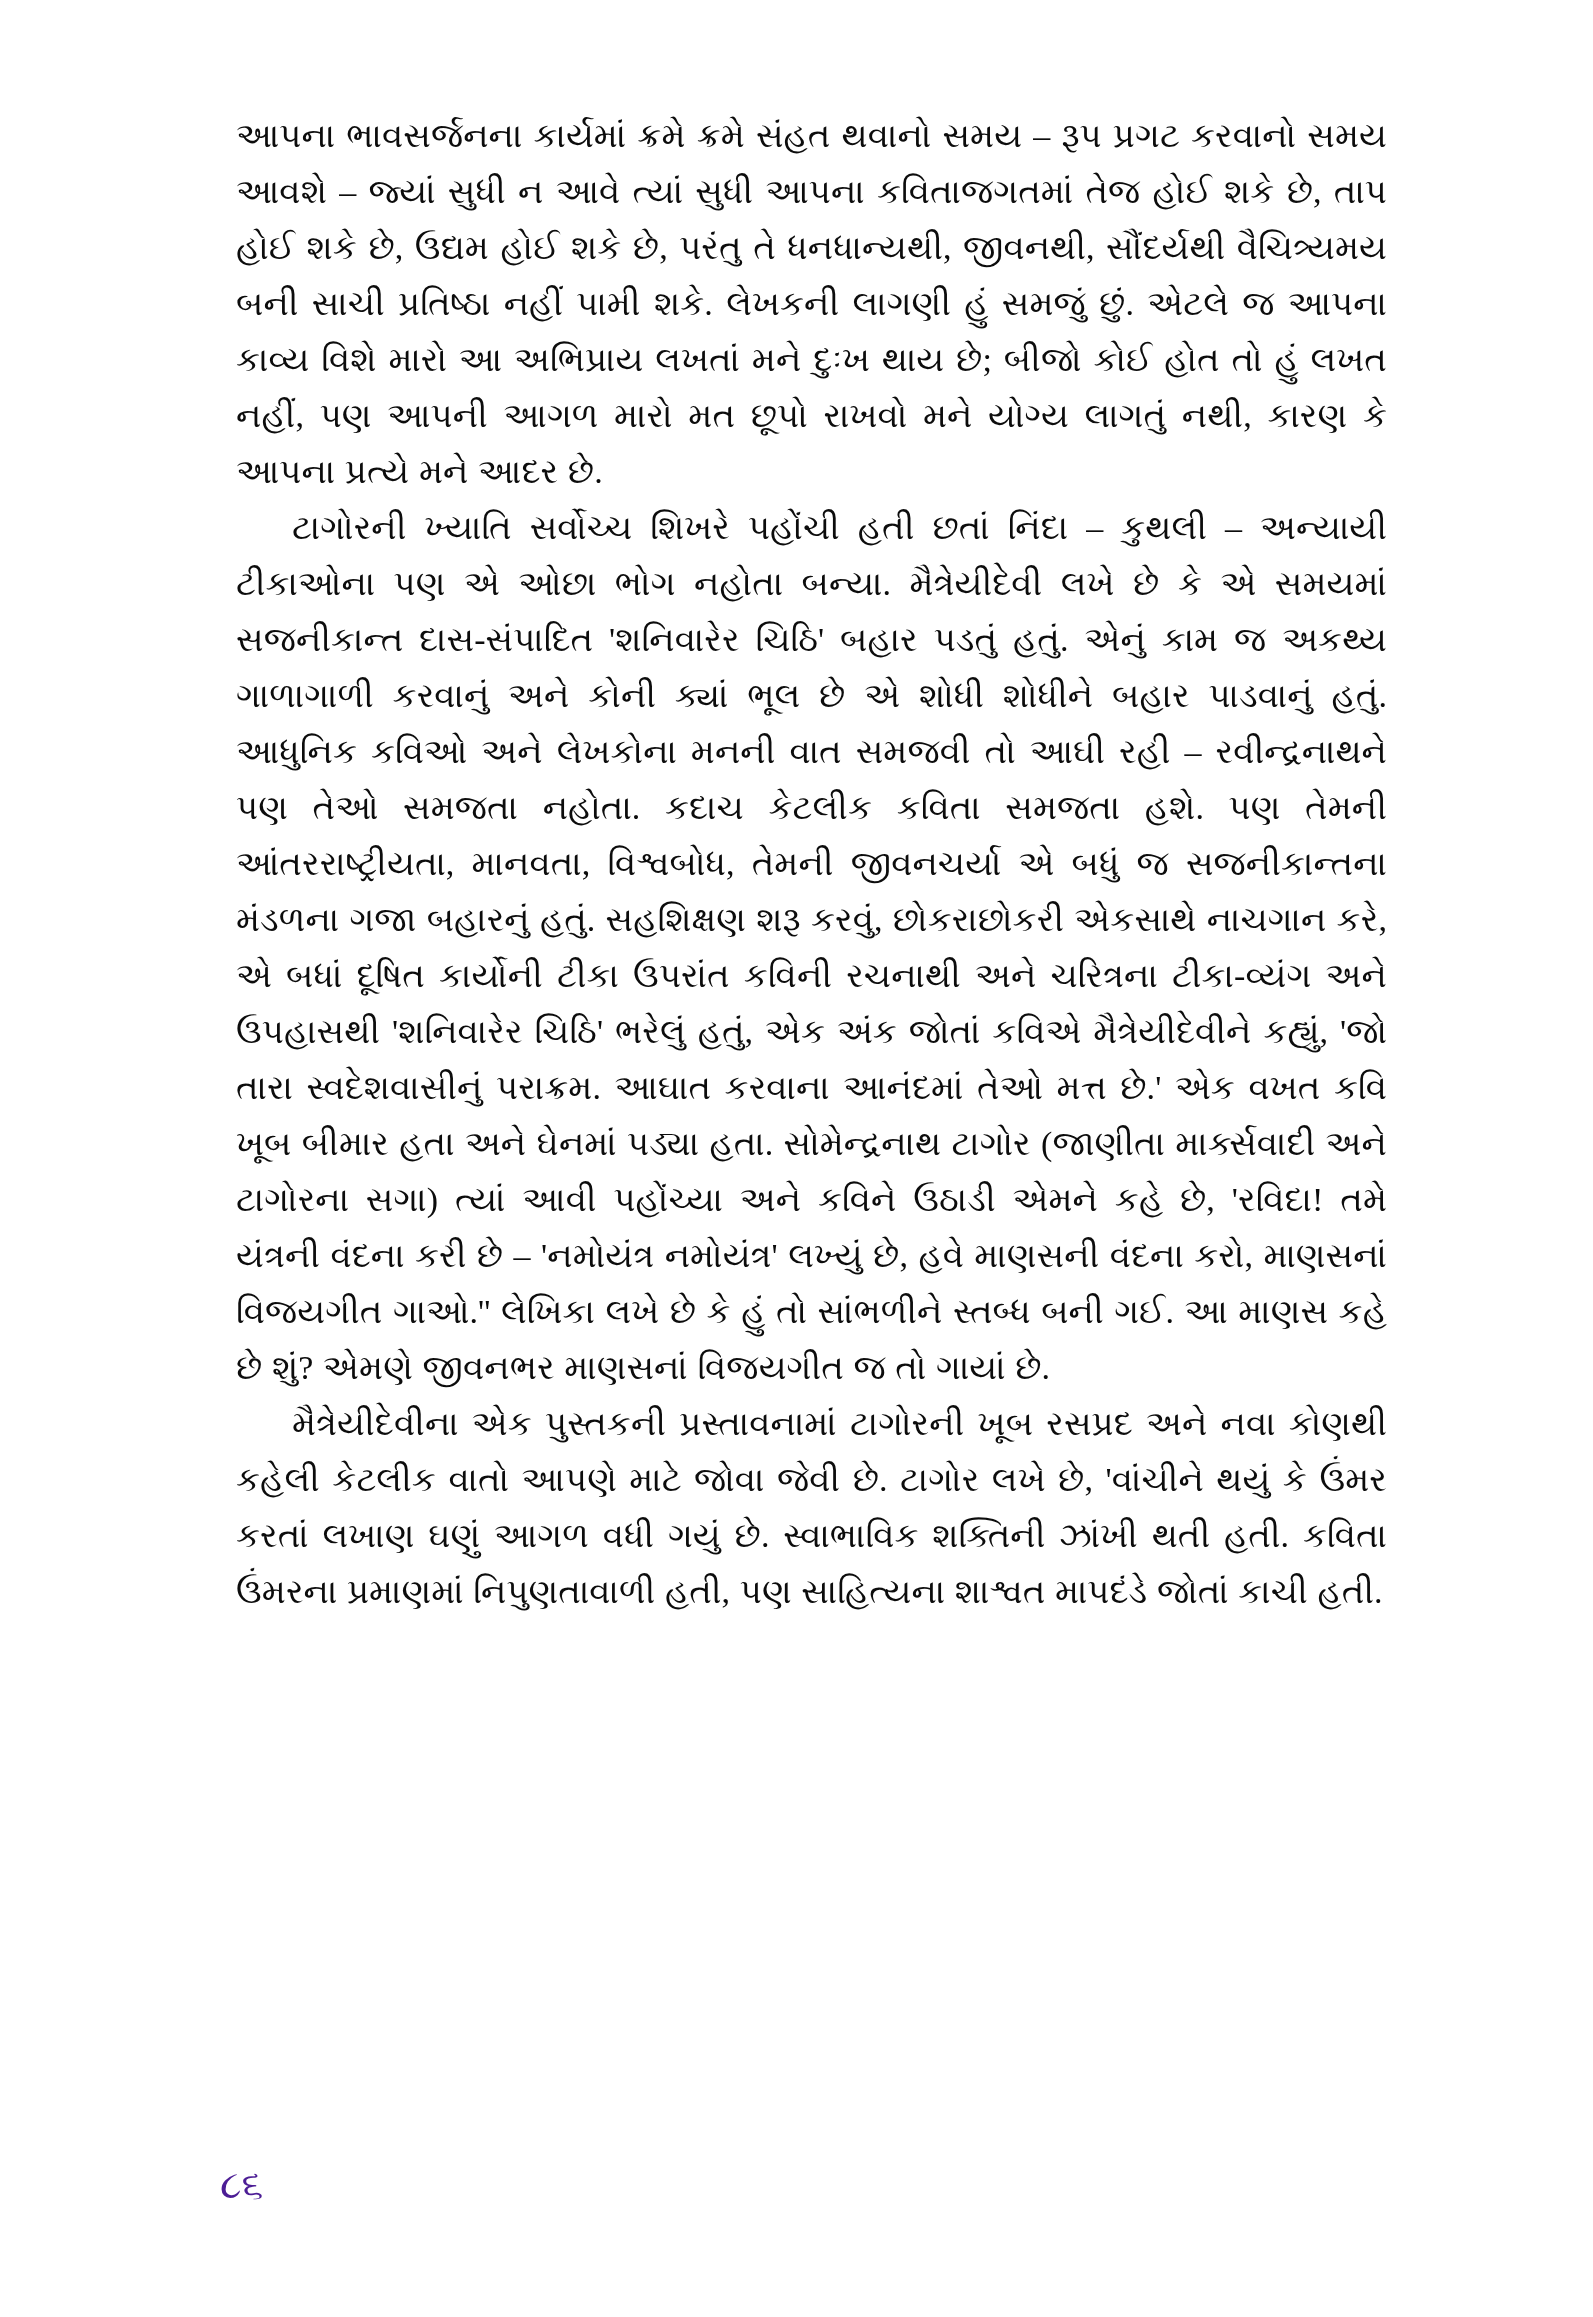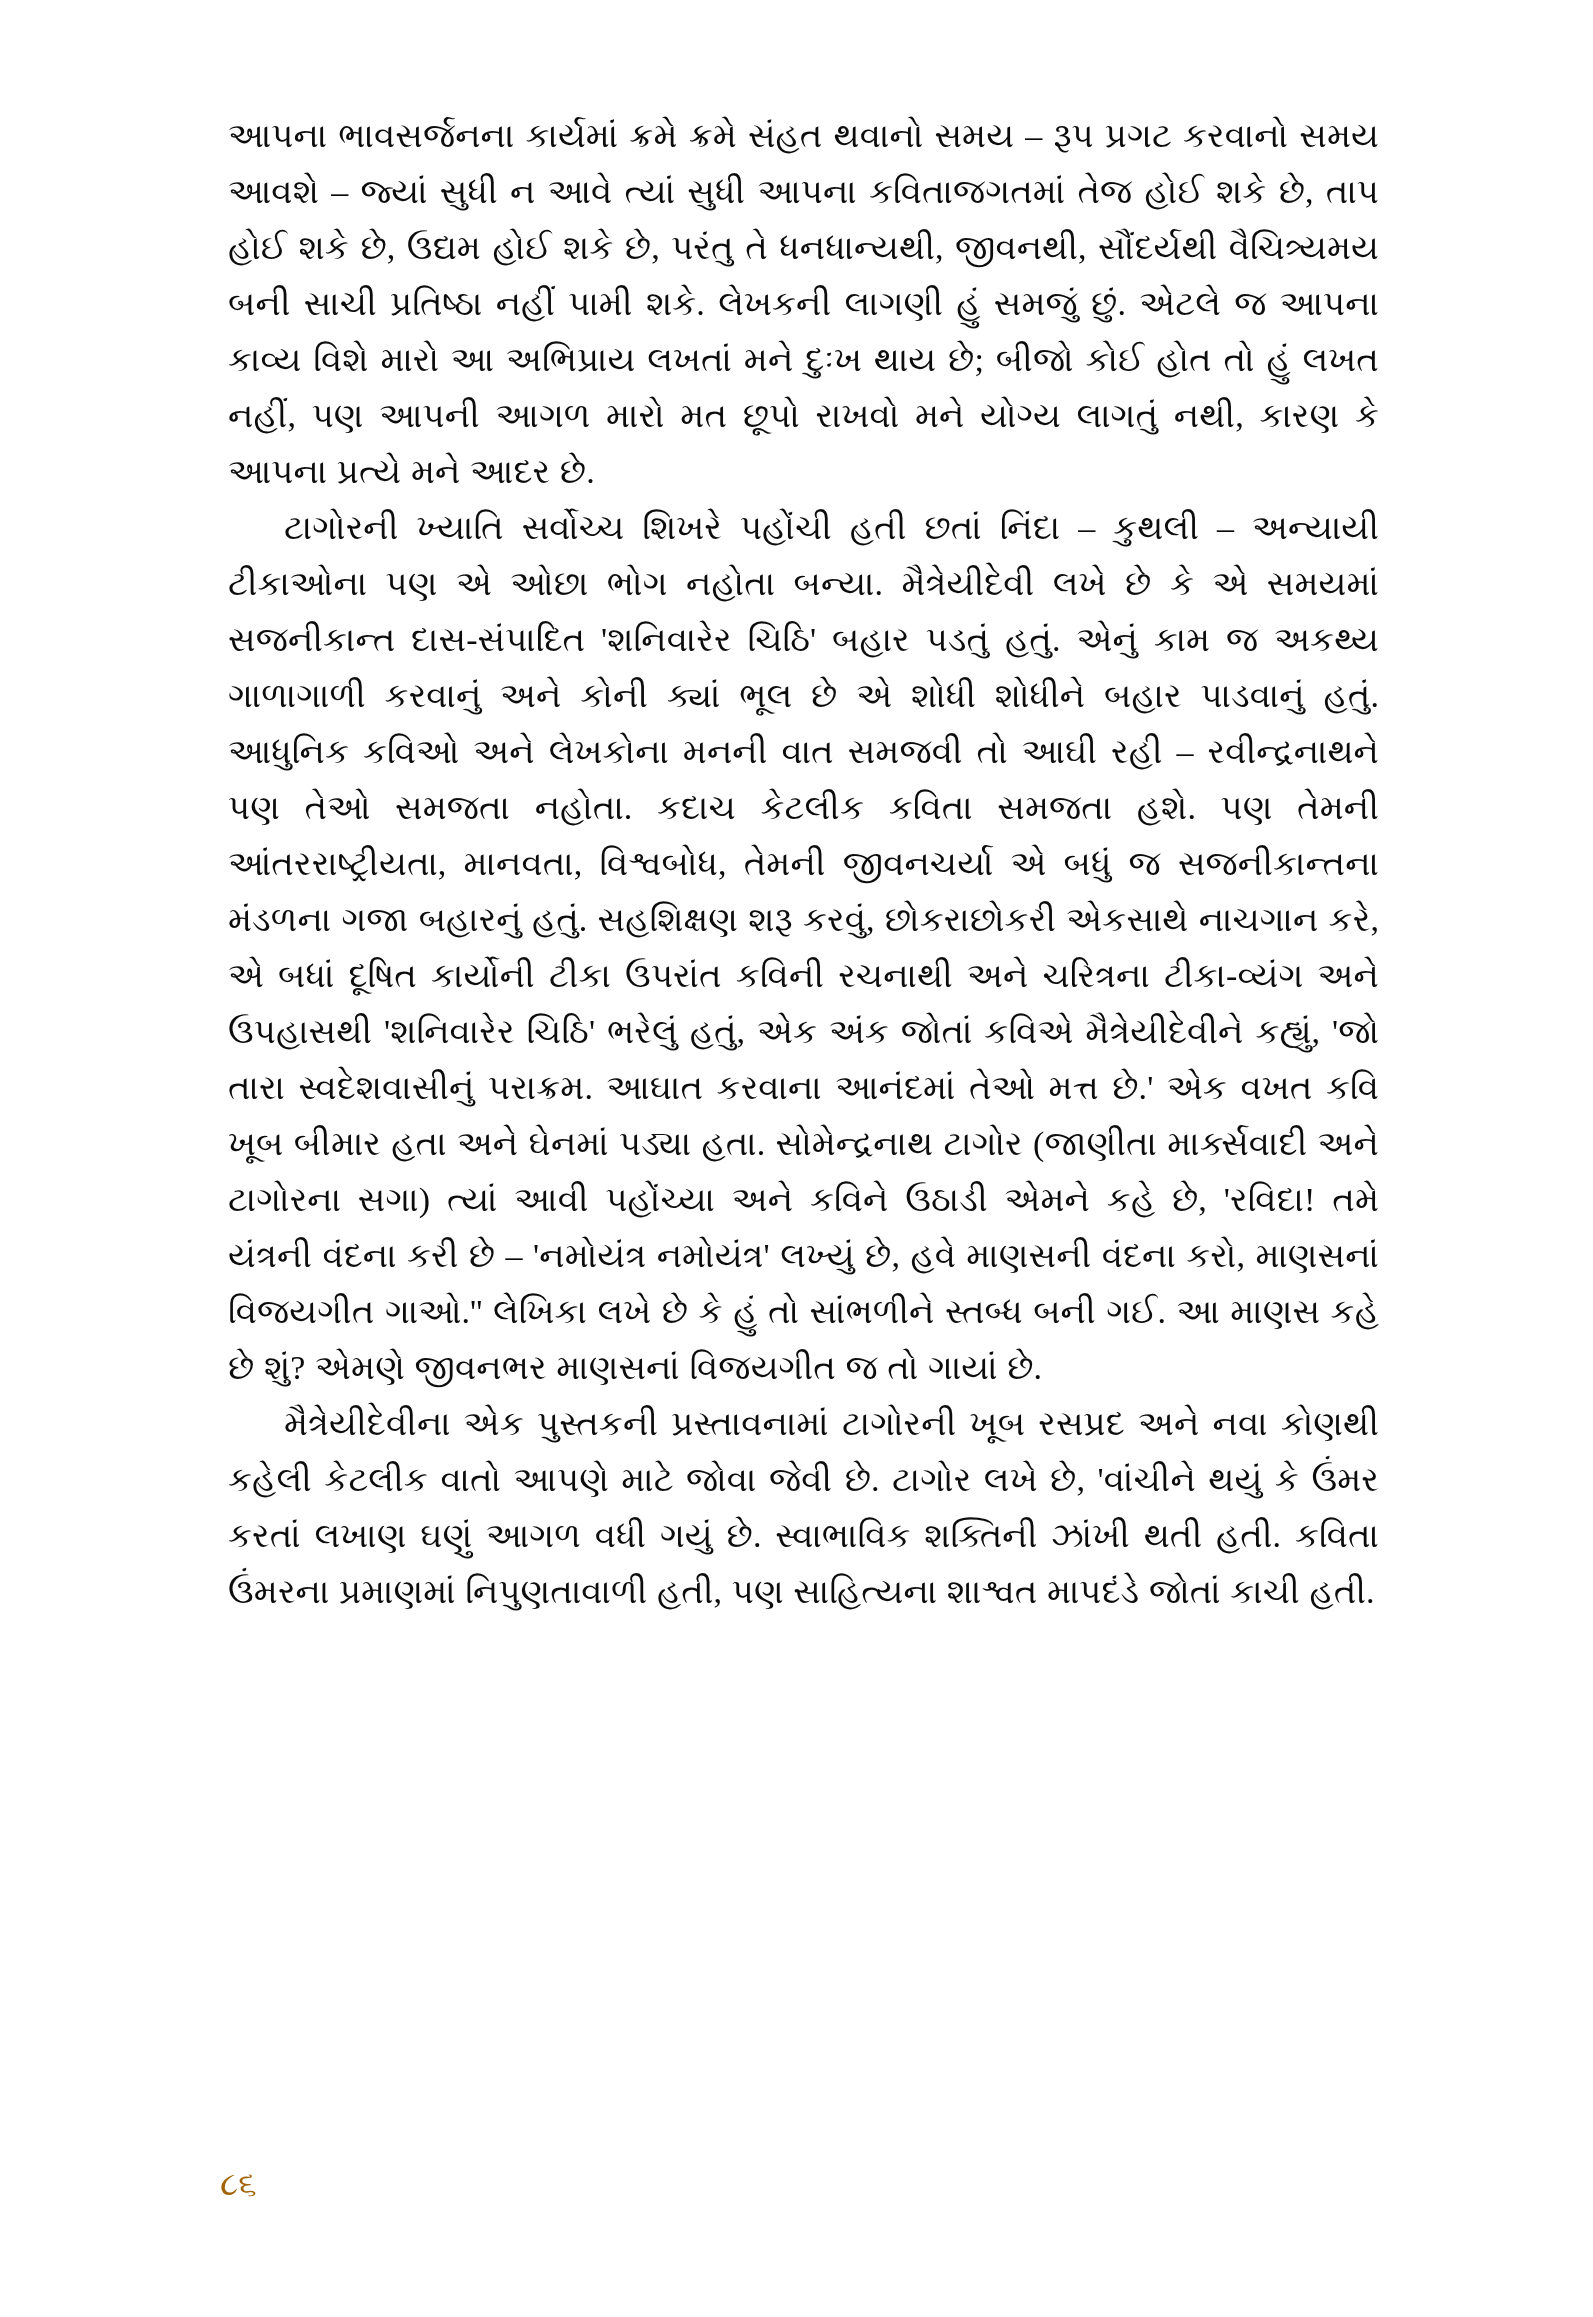--- a/index.html
+++ b/index.html
@@ -18,21 +18,21 @@
   .page {
     position: absolute;
     left: 0;
     top: 0;
     width: 1593px;
     height: 2317px;
     background: #ffffff;
   }
   .text-column {
     position: absolute;
-    left: 228px;
+    left: 236px;
     top: 108px;
     width: 1151px;
   }
   .para {
     margin: 0;
     font-size: 34px;
     line-height: 56px;
     text-align: justify;
     text-justify: inter-word;
     letter-spacing: 0.1px;
@@ -43,23 +43,23 @@
   .para.indent {
     text-indent: 56px;
   }
   .para + .para {
     margin-top: 0px;
   }
   .folio {
     position: absolute;
     left: 220px;
     top: 2165px;
-    font-size: 33px;
+    font-size: 39px;
     line-height: 39px;
-    color: #a16207;
+    color: #4c1d95;
     font-weight: 500;
   }
 </style>
 </head>
 <body>
 
 <div class="page">
   <div class="text-column">
     <p class="para">આપના ભાવસર્જનના કાર્યમાં ક્રમે ક્રમે સંહત થવાનો સમય – રૂપ પ્રગટ કરવાનો સમય આવશે – જ્યાં સુધી ન આવે ત્યાં સુધી આપના કવિતાજગતમાં તેજ હોઈ શકે છે, તાપ હોઈ શકે છે, ઉદ્યમ હોઈ શકે છે, પરંતુ તે ધનધાન્યથી, જીવનથી, સૌંદર્યથી વૈચિત્ર્યમય બની સાચી પ્રતિષ્ઠા નહીં પામી શકે. લેખકની લાગણી હું સમજું છું. એટલે જ આપના કાવ્ય વિશે મારો આ અભિપ્રાય લખતાં મને દુઃખ થાય છે; બીજો કોઈ હોત તો હું લખત નહીં, પણ આપની આગળ મારો મત છૂપો રાખવો મને યોગ્ય લાગતું નથી, કારણ કે આપના પ્રત્યે મને આદર છે.</p>
     <p class="para indent">ટાગોરની ખ્યાતિ સર્વોચ્ચ શિખરે પહોંચી હતી છતાં નિંદા – કુથલી – અન્યાયી ટીકાઓના પણ એ ઓછા ભોગ નહોતા બન્યા. મૈત્રેયીદેવી લખે છે કે એ સમયમાં સજનીકાન્ત દાસ-સંપાદિત 'શનિવારેર ચિઠિ' બહાર પડતું હતું. એનું કામ જ અકથ્ય ગાળાગાળી કરવાનું અને કોની ક્યાં ભૂલ છે એ શોધી શોધીને બહાર પાડવાનું હતું. આધુનિક કવિઓ અને લેખકોના મનની વાત સમજવી તો આઘી રહી – રવીન્દ્રનાથને પણ તેઓ સમજતા નહોતા. કદાચ કેટલીક કવિતા સમજતા હશે. પણ તેમની આંતરરાષ્ટ્રીયતા, માનવતા, વિશ્વબોધ, તેમની જીવનચર્યા એ બધું જ સજનીકાન્તના મંડળના ગજા બહારનું હતું. સહશિક્ષણ શરૂ કરવું, છોકરાછોકરી એકસાથે નાચગાન કરે, એ બધાં દૂષિત કાર્યોની ટીકા ઉપરાંત કવિની રચનાથી અને ચરિત્રના ટીકા-વ્યંગ અને ઉપહાસથી 'શનિવારેર ચિઠિ' ભરેલું હતું, એક અંક જોતાં કવિએ મૈત્રેયીદેવીને કહ્યું, 'જો તારા સ્વદેશવાસીનું પરાક્રમ. આઘાત કરવાના આનંદમાં તેઓ મત્ત છે.' એક વખત કવિ ખૂબ બીમાર હતા અને ઘેનમાં પડ્યા હતા. સોમેન્દ્રનાથ ટાગોર (જાણીતા માર્ક્સવાદી અને ટાગોરના સગા) ત્યાં આવી પહોંચ્યા અને કવિને ઉઠાડી એમને કહે છે, 'રવિદા! તમે યંત્રની વંદના કરી છે – 'નમોયંત્ર નમોયંત્ર' લખ્યું છે, હવે માણસની વંદના કરો, માણસનાં વિજયગીત ગાઓ.'' લેખિકા લખે છે કે હું તો સાંભળીને સ્તબ્ધ બની ગઈ. આ માણસ કહે છે શું? એમણે જીવનભર માણસનાં વિજયગીત જ તો ગાયાં છે.</p>

